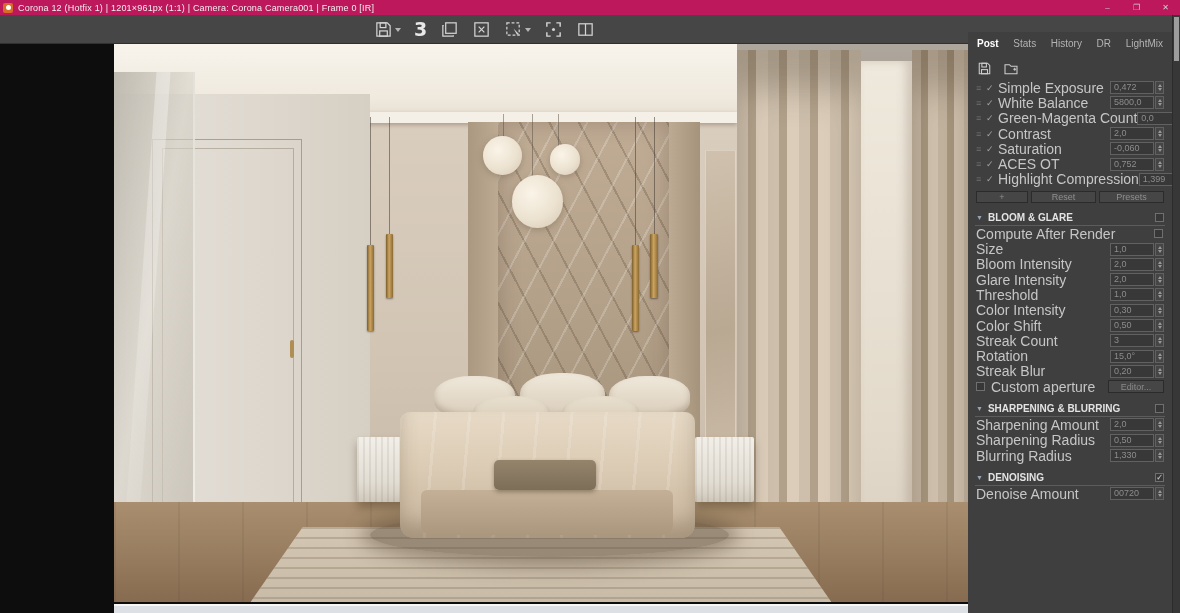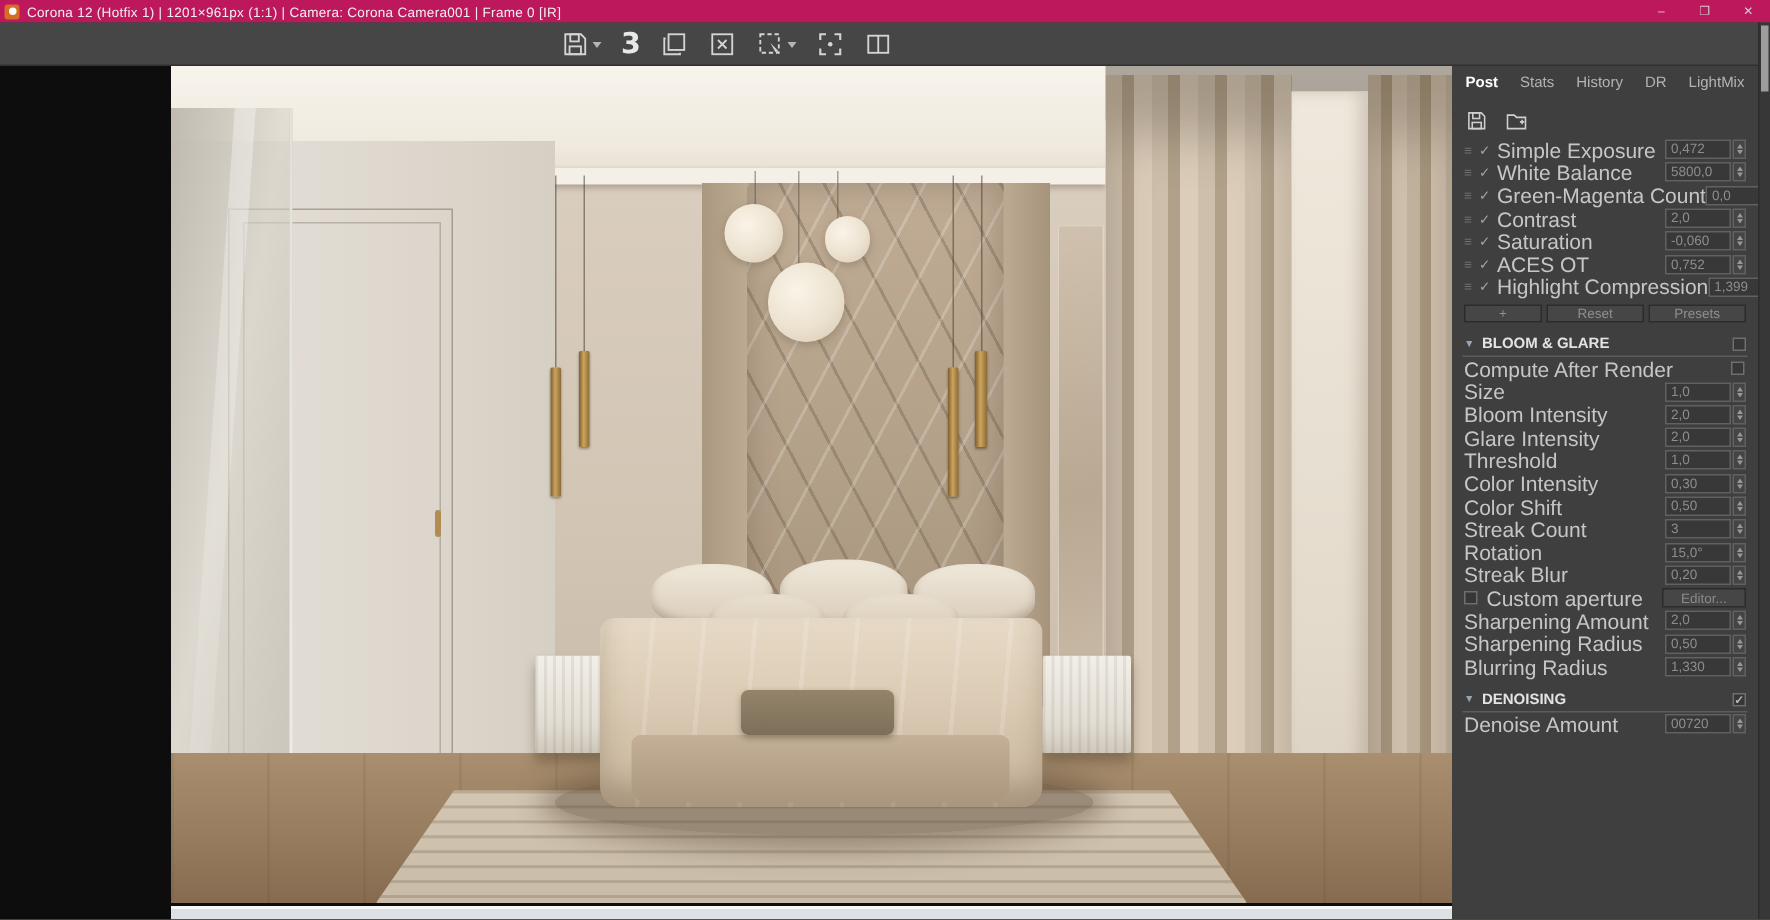--- a/index.html
+++ b/index.html
@@ -147,21 +147,21 @@
   .s1 { left:45.5%; top:12.5%; height:5%; }
   .s2 { left:49%;   top:12.5%; height:12%; }
   .s3 { left:52%;   top:12.5%; height:7%; }
   .bloom { border-radius:50%;
     background:radial-gradient(circle at 38% 35%, #faf4e8 0%, #ece2d0 55%, #d6c8b2 100%);
     box-shadow:0 2px 6px rgba(100,85,65,.35); }
   .b1 { left:43.2%; top:16.5%; width:4.6%; height:7%; }
   .b2 { left:46.6%; top:23.5%; width:6%; height:9.5%; }
   .b3 { left:51%;   top:18%;   width:3.6%; height:5.5%; }
   
-  .panel { position:absolute; left:968px; top:44px; width:204px; height:569px;
+  .panel { position:absolute; left:968px; top:32px; width:204px; height:569px;
     background:#3f3f3f; color:#c9c9c9; font-size:10px; padding:0 7px; }
   .tabs { display:flex; align-items:center; justify-content:space-between; height:22px; padding:0 2px; }
   .tab { color:#b3b3b3; font-size:10px; }
   .tab.active { color:#ffffff; font-weight:bold; }
   .panel-icons { display:flex; gap:11px; padding:7px 2px 4px 2px; }
   .sech { display:flex; align-items:center; gap:5px; height:16px; margin-top:7px;
     border-bottom:1px solid #5c5c5c; color:#e3e3e3; font-weight:bold; font-size:10px; padding:0 1px; }
   .tri { color:#97a5b2; font-size:7px; font-weight:normal; }
   .cbox { width:9px; height:9px; border:1px solid #6f6f6f; background:#373737;
     margin-left:auto; flex:0 0 auto; display:flex; align-items:center; justify-content:center;
@@ -489,20 +489,25 @@
           <i class="up"></i>
           <i class="dn"></i>
         </span>
     </div>
     <div class="row">
       <span class="rowbox"></span>
       <span class="lbl">Custom aperture</span>
       <span class="ed-btn">Editor...</span>
     </div>
 
+    <div class="sech">
+      <span class="tri">▼</span>
+      <span>SHARPENING &amp; BLURRING</span>
+      <span class="cbox"></span>
+    </div>
     <div class="row">
       <span class="lbl">Sharpening Amount</span>
       <span class="field">2,0</span>
       <span class="spin">
           <i class="up"></i>
           <i class="dn"></i>
         </span>
     </div>
     <div class="row">
       <span class="lbl">Sharpening Radius</span>

